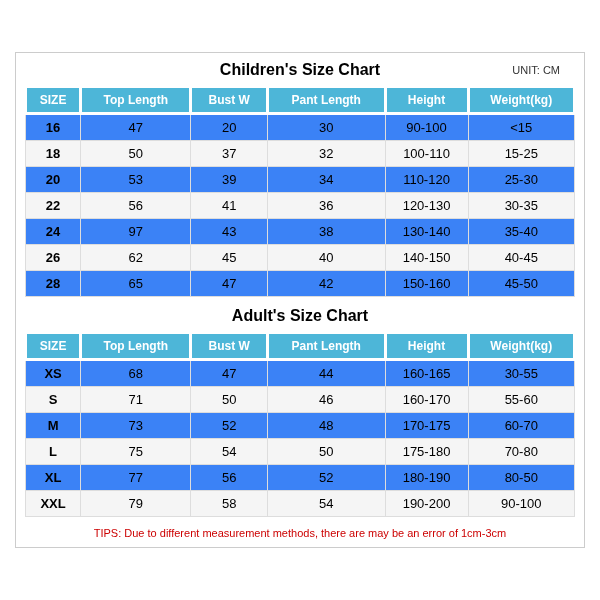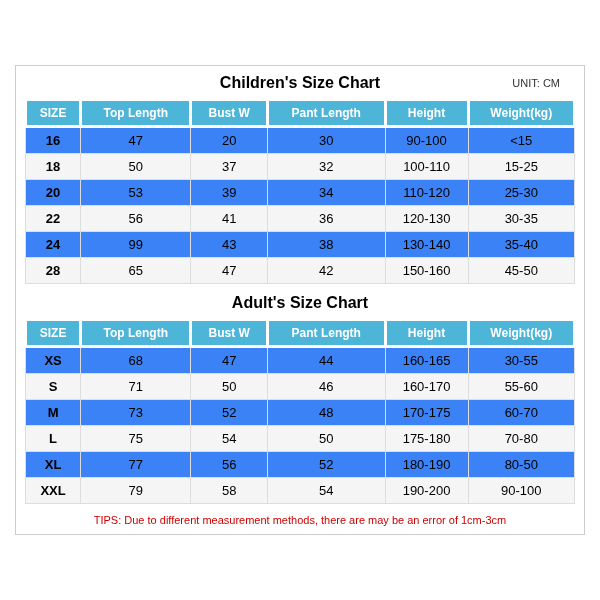--- a/index.html
+++ b/index.html
@@ -134,25 +134,33 @@
         <tr>
           <td>22</td>
           <td>56</td>
           <td>41</td>
           <td>36</td>
           <td>120-130</td>
           <td>30-35</td>
         </tr>
         <tr>
           <td>24</td>
-          <td>99</td>
+          <td>97</td>
           <td>43</td>
           <td>38</td>
           <td>130-140</td>
           <td>35-40</td>
+        </tr>
+        <tr>
+          <td>26</td>
+          <td>62</td>
+          <td>45</td>
+          <td>40</td>
+          <td>140-150</td>
+          <td>40-45</td>
         </tr>
         <tr>
           <td>28</td>
           <td>65</td>
           <td>47</td>
           <td>42</td>
           <td>150-160</td>
           <td>45-50</td>
         </tr>
       </tbody>

